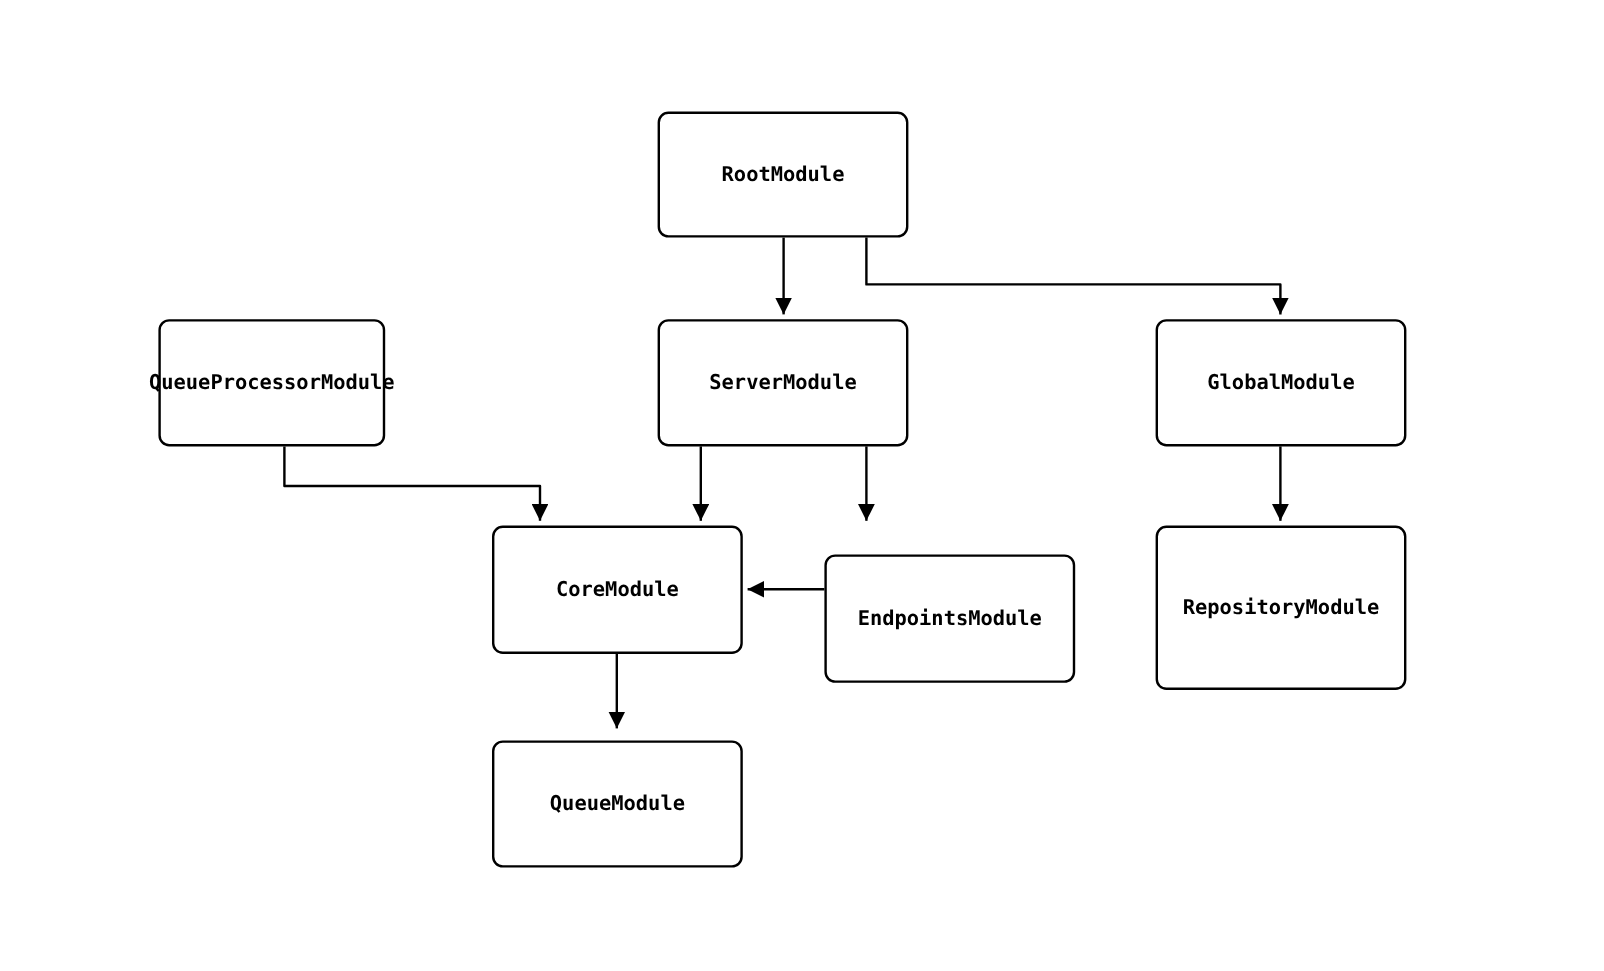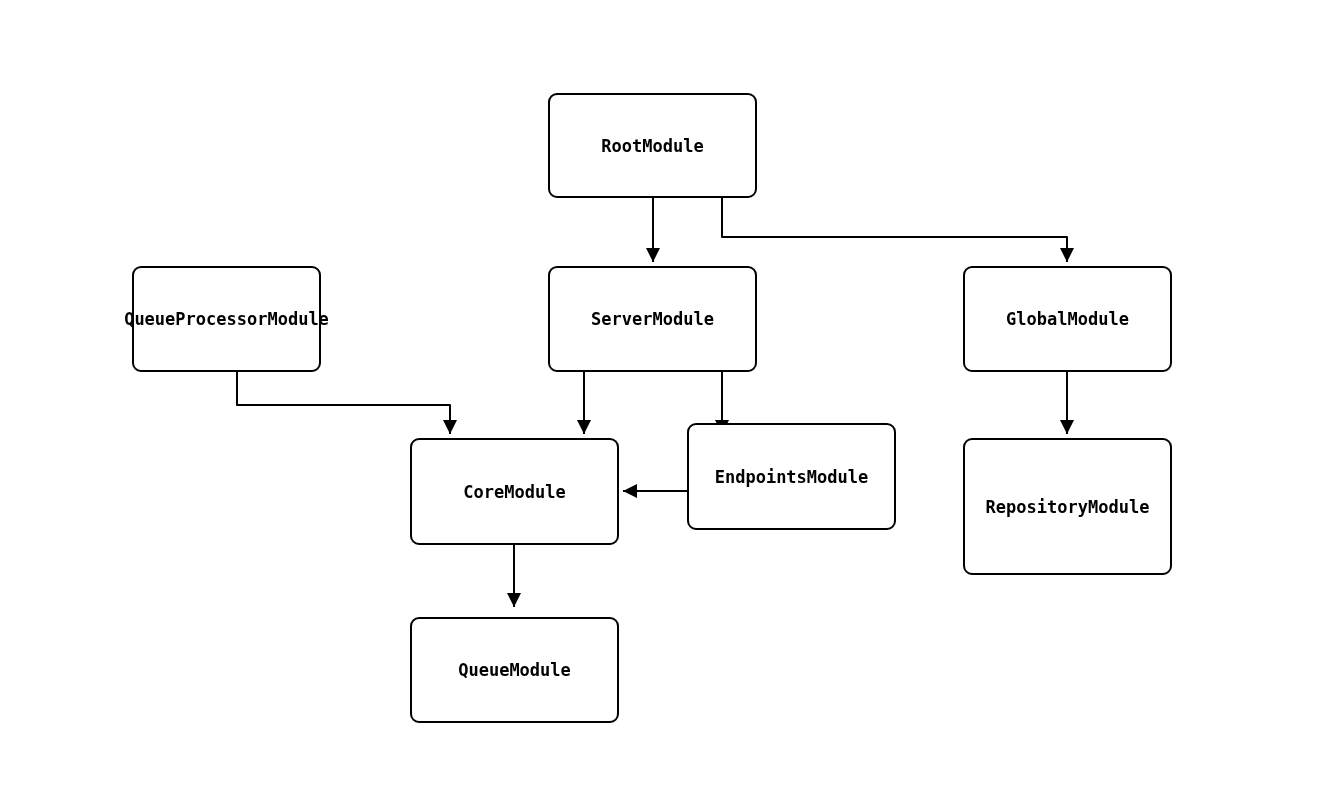--- a/index.html
+++ b/index.html
@@ -85,21 +85,21 @@
   <div class="node" style="left:963px; top:266px; width:209px; height:106px;">
     <span>Global</span>
     <span>Module</span>
   </div>
 
   <div class="node" style="left:410px; top:438px; width:209px; height:107px;align-items:center;">
     <span>Core</span>
     <span>Module</span>
   </div>
 
-  <div class="node" style="left:687px; top:423px; width:209px; height:107px;">
+  <div class="node" style="left:687px; top:462px; width:209px; height:107px;">
     <span>Endpoints</span>
     <span>Module</span>
   </div>
 
   <div class="node" style="left:963px; top:438px; width:209px; height:137px;">
     <span>Repository</span>
     <span>Module</span>
   </div>
 
   <div class="node" style="left:410px; top:617px; width:209px; height:106px;">

